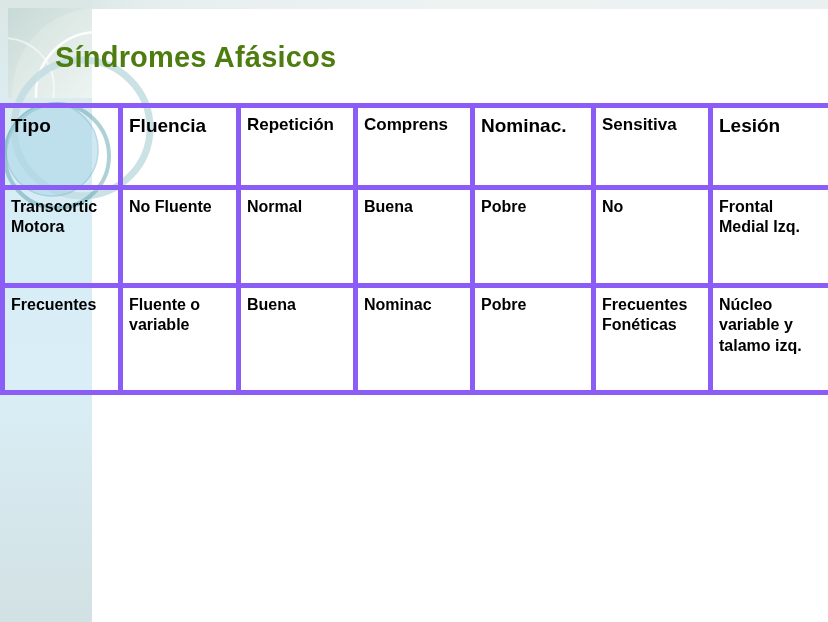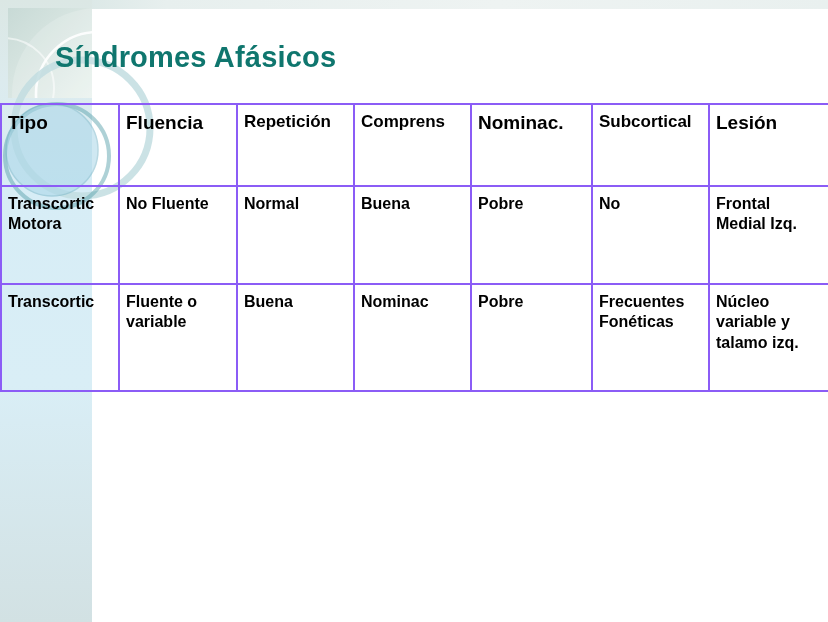--- a/index.html
+++ b/index.html
@@ -11,28 +11,28 @@
     position:absolute;left:0;top:0;width:828px;height:9px;
     background:linear-gradient(90deg,#cfe1df 0%,#e7efee 20%,#eef3f2 60%,#e9f0ef 100%);
   }
   .left-band{
     position:absolute;left:0;top:0;width:92px;height:622px;
     background:linear-gradient(180deg,#dbe7e4 0%,#dcebee 13%,#d7edf6 30%,#d9eef6 62%,#d2e1e3 100%);
   }
   .decor-svg{position:absolute;left:0;top:0;pointer-events:none;}
   .title{
     position:absolute;left:55px;top:41px;margin:0;
-    font-size:29px;font-weight:bold;letter-spacing:0.2px;color:#0f766e;white-space:nowrap;
+    font-size:29px;font-weight:bold;letter-spacing:0.2px;color:#4d7c0f;white-space:nowrap;
   }
   table.syn{
     position:absolute;left:0;top:103px;width:828px;
     border-collapse:collapse;table-layout:fixed;background:transparent;
   }
   table.syn th,table.syn td{
-    border:2px solid #8b5cf6;vertical-align:top;text-align:left;
+    border:5px solid #8b5cf6;vertical-align:top;text-align:left;
     color:#000;font-weight:bold;background:transparent;
     padding:7px 8px 0 6px;overflow:hidden;
   }
   table.syn th{font-size:19px;}
   table.syn th.fs-md{font-size:17px;}
   table.syn td{font-size:16px;line-height:1.28;}
   thead tr{height:82px;}
   tbody tr.r0{height:98px;}
   tbody tr.r1{height:110px;}
   tbody tr.r2{height:109px;}
@@ -80,36 +80,36 @@
         <col style="width:117px">
       <col style="width:120px">
     </colgroup>
     <thead>
       <tr>
         <th>Tipo</th>
         <th>Fluencia</th>
         <th class="fs-md">Repetición</th>
         <th class="fs-md">Comprens</th>
         <th>Nominac.</th>
-        <th class="fs-md">Subcortical</th>
+        <th class="fs-md">Sensitiva</th>
         <th>Lesión</th>
       </tr>
     </thead>
     <tbody>
       <tr class="r0">
         <td>Transcortic Motora</td>
         <td>No Fluente</td>
         <td>Normal</td>
         <td>Buena</td>
         <td>Pobre</td>
         <td>No</td>
         <td>Frontal Medial Izq.</td>
       </tr>
       <tr class="r3">
-        <td>Transcortic</td>
+        <td>Frecuentes</td>
         <td>Fluente o variable</td>
         <td>Buena</td>
         <td>Nominac</td>
         <td>Pobre</td>
         <td>Frecuentes Fonéticas</td>
         <td>Núcleo variable y talamo izq.</td>
       </tr>
     </tbody>
   </table>
 </div>

